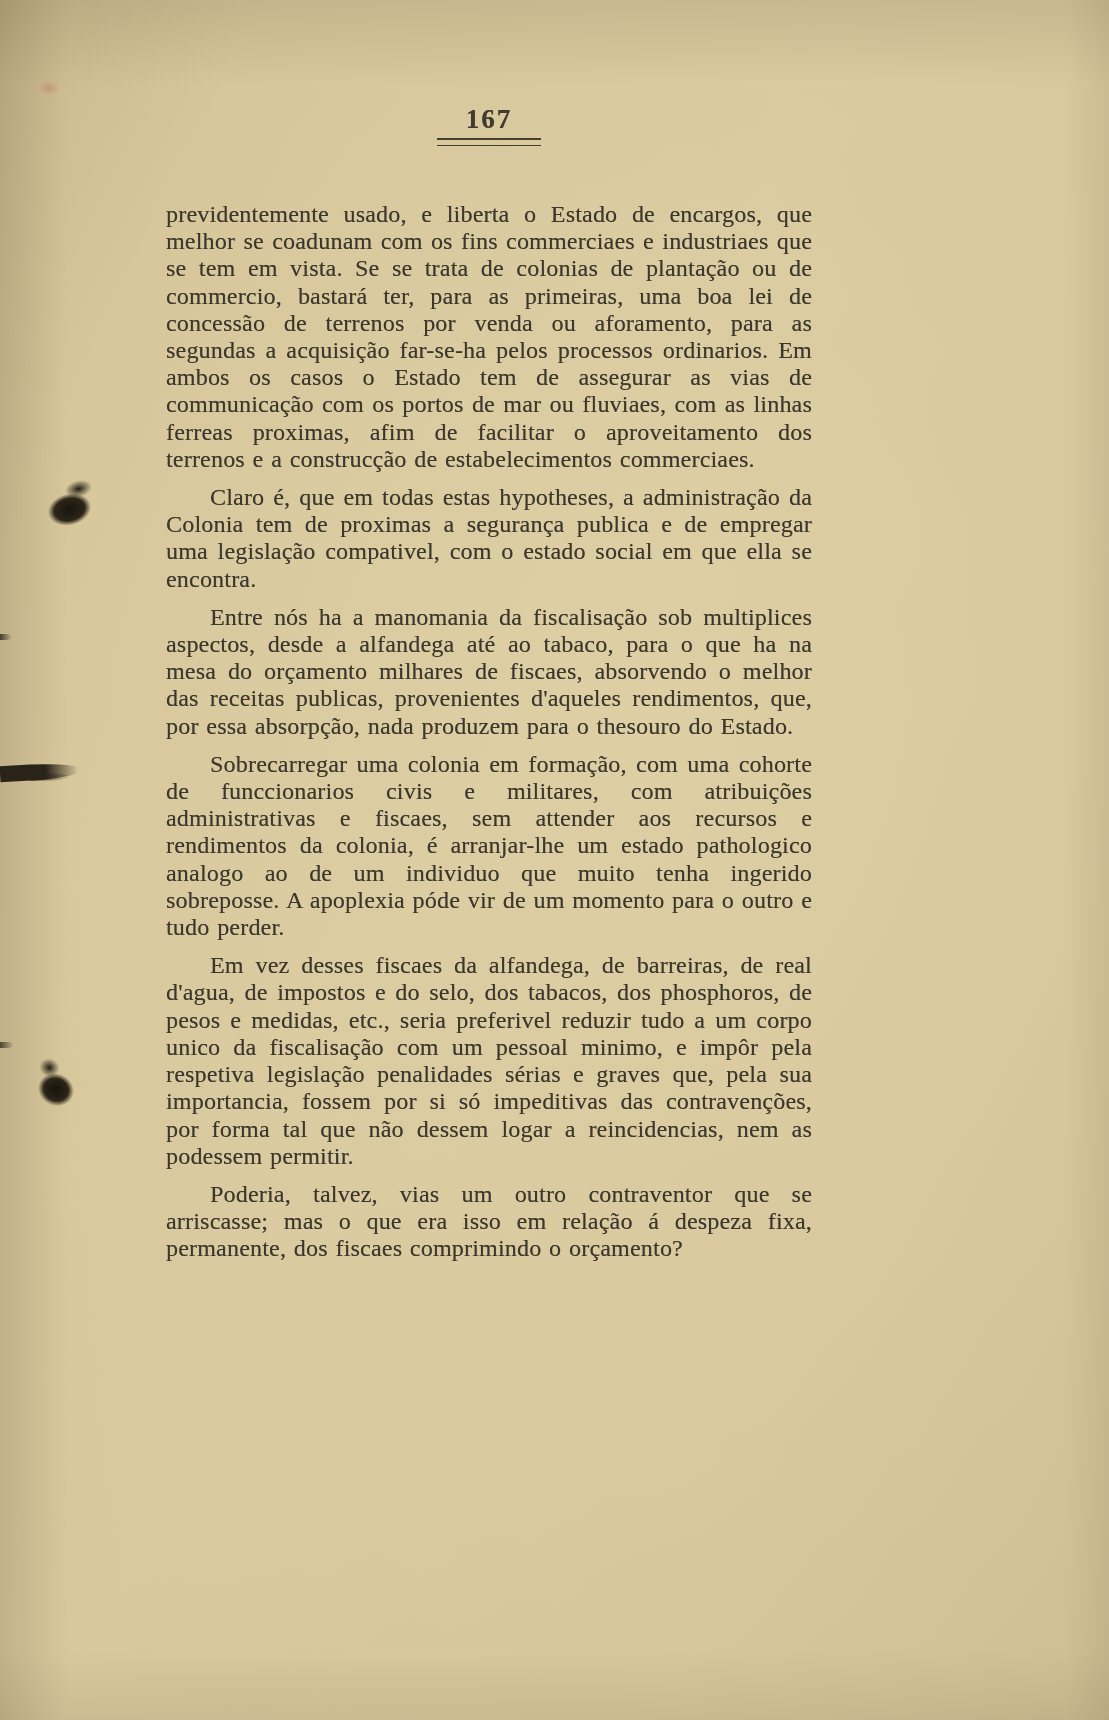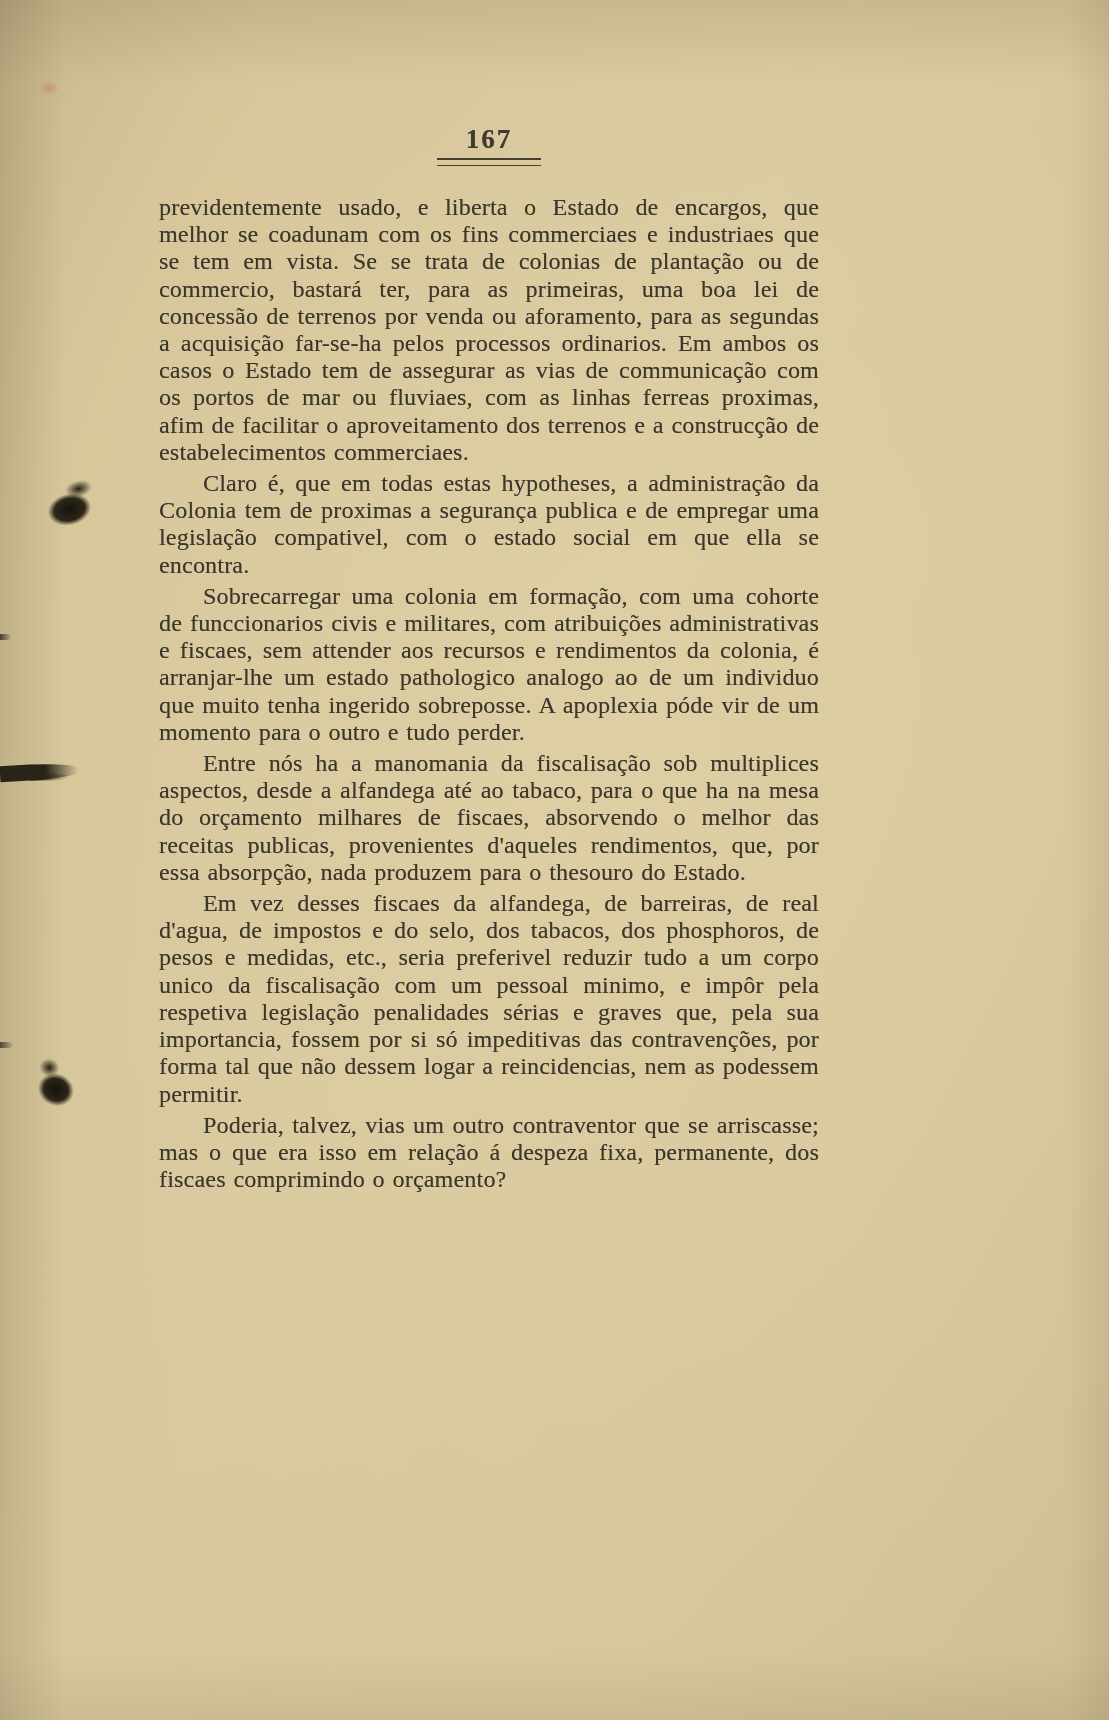--- a/index.html
+++ b/index.html
@@ -38,21 +38,20 @@
     width: 668px;
     text-align: center;
   }
   .page-number {
     display: inline-block;
     font-size: 27px;
     font-weight: bold;
     letter-spacing: 2px;
     color: #403b2e;
     text-shadow: 0.3px 0.3px 0.4px rgba(59,55,44,0.55);
-    margin-top: 20px;
   }
   .page-number-rule {
     width: 104px;
     height: 5px;
     margin: 3px auto 0 auto;
     border-top: 2px solid #46402f;
     border-bottom: 1px solid #46402f;
   }
 
   .text-block {
@@ -61,21 +60,21 @@
     top: 190px;
     width: 668px;
     font-size: 24px;
     line-height: 27.2px;
     text-align: justify;
     letter-spacing: 0.2px;
     word-spacing: 1.5px;
     text-shadow: 0.25px 0.25px 0.35px rgba(59,55,44,0.5);
   }
   .text-block p {
-    margin: 4px;
+    margin: 11px;
     padding: 0;
   }
   .text-block p.indent {
     text-indent: 44px;
   }
 
   
   .smudge {
     position: absolute;
     pointer-events: none;
@@ -164,22 +163,22 @@
 <div class="scan">
 
   <div class="page-number-wrap">
     <div class="page-number">167</div>
     <div class="page-number-rule"></div>
   </div>
 
   <div class="text-block">
     <p>previdentemente usado, e liberta o Estado de encargos, que melhor se coadunam com os fins commerciaes e industriaes que se tem em vista. Se se trata de colonias de plantação ou de commercio, bastará ter, para as primeiras, uma boa lei de concessão de terrenos por venda ou aforamento, para as segundas a acquisição far-se-ha pelos processos ordinarios. Em ambos os casos o Estado tem de assegurar as vias de communicação com os portos de mar ou fluviaes, com as linhas ferreas proximas, afim de facilitar o aproveitamento dos terrenos e a construcção de estabelecimentos commerciaes.</p>
     <p class="indent">Claro é, que em todas estas hypotheses, a administração da Colonia tem de proximas a segurança publica e de empregar uma legislação compativel, com o estado social em que ella se encontra.</p>
+    <p class="indent">Entre nós ha a manomania da fiscalisação sob multiplices aspectos, desde a alfandega até ao tabaco, para o que ha na mesa do orçamento milhares de fiscaes, absorvendo o melhor das receitas publicas, provenientes d'aqueles rendimentos, que, por essa absorpção, nada produzem para o thesouro do Estado.</p>
     <p class="indent">Sobrecarregar uma colonia em formação, com uma cohorte de funccionarios civis e militares, com atribuições administrativas e fiscaes, sem attender aos recursos e rendimentos da colonia, é arranjar-lhe um estado pathologico analogo ao de um individuo que muito tenha ingerido sobreposse. A apoplexia póde vir de um momento para o outro e tudo perder.</p>
-    <p class="indent">Entre nós ha a manomania da fiscalisação sob multiplices aspectos, desde a alfandega até ao tabaco, para o que ha na mesa do orçamento milhares de fiscaes, absorvendo o melhor das receitas publicas, provenientes d'aqueles rendimentos, que, por essa absorpção, nada produzem para o thesouro do Estado.</p>
     <p class="indent">Em vez desses fiscaes da alfandega, de barreiras, de real d'agua, de impostos e do selo, dos tabacos, dos phosphoros, de pesos e medidas, etc., seria preferivel reduzir tudo a um corpo unico da fiscalisação com um pessoal minimo, e impôr pela respetiva legislação penalidades sérias e graves que, pela sua importancia, fossem por si só impeditivas das contravenções, por forma tal que não dessem logar a reincidencias, nem as podessem permitir.</p>
     <p class="indent">Poderia, talvez, vias um outro contraventor que se arriscasse; mas o que era isso em relação á despeza fixa, permanente, dos fiscaes comprimindo o orçamento?</p>
   </div>
 
   <div class="smudge red-dot"></div>
   <div class="smudge smudge-blob-1"></div>
   <div class="smudge edge-mark-1"></div>
   <div class="smudge smudge-dash"></div>
   <div class="smudge edge-mark-2"></div>
   <div class="smudge smudge-blob-2"></div>

